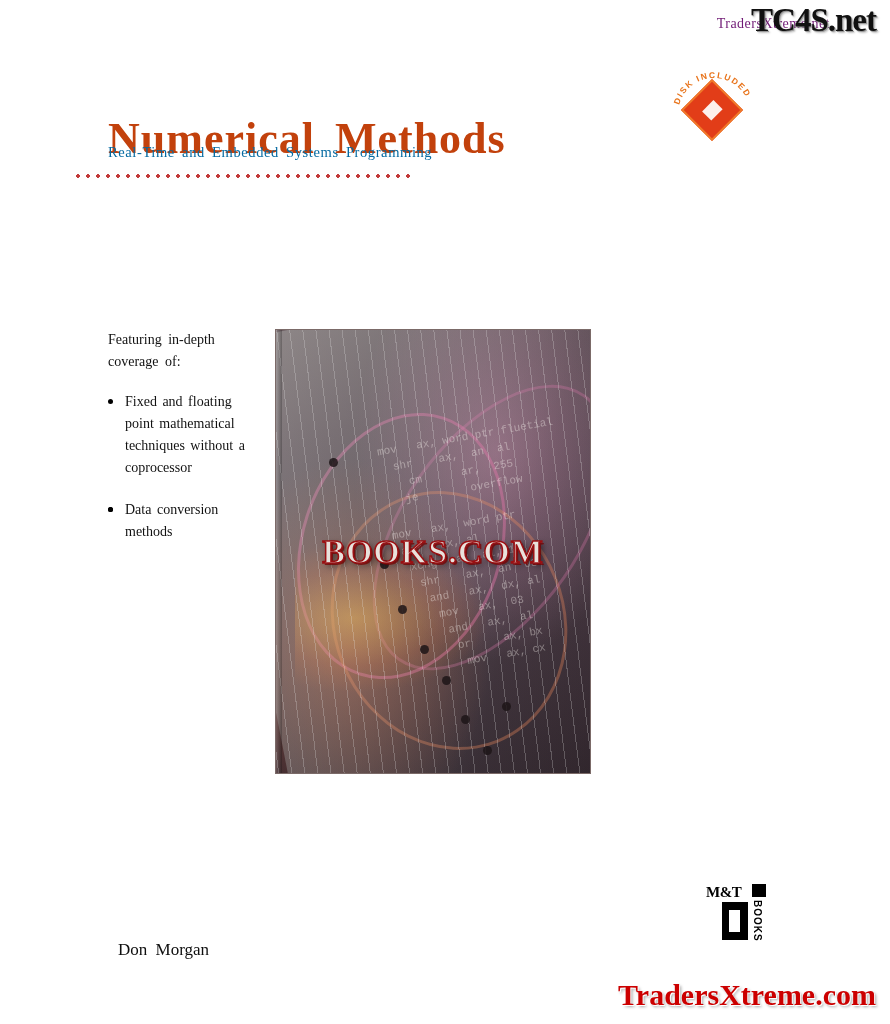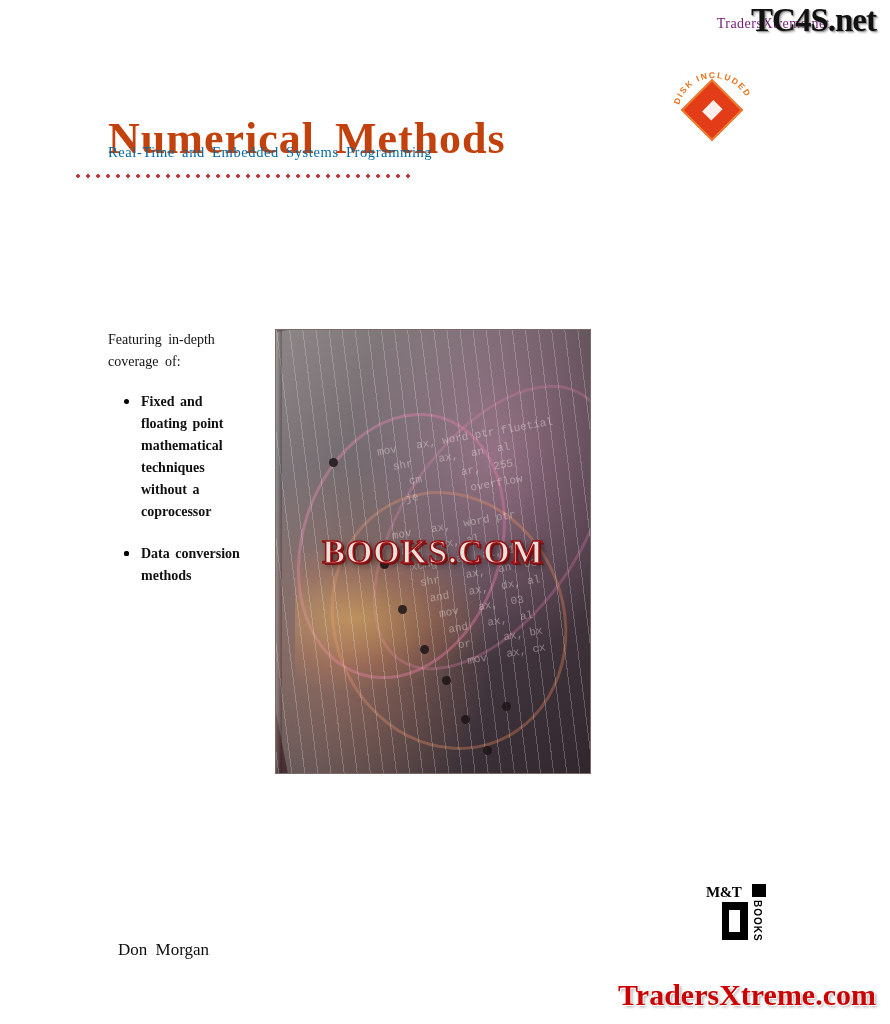--- a/index.html
+++ b/index.html
@@ -153,23 +153,22 @@
     font-size: 14px;
     line-height: 22px;
     color: #111111;
   }
   .features .lead {
     margin: 0 0 18px 0;
     word-spacing: 3px;
   }
   .features ul {
     list-style: none;
-    margin: 16px;
+    margin: 0;
     padding: 0;
-    font-weight: bold;
   }
   .features li {
     position: relative;
     padding-left: 17px;
     margin-bottom: 20px;
     word-spacing: 2px;
   }
   .features li .bullet {
     position: absolute;
     left: 0;

